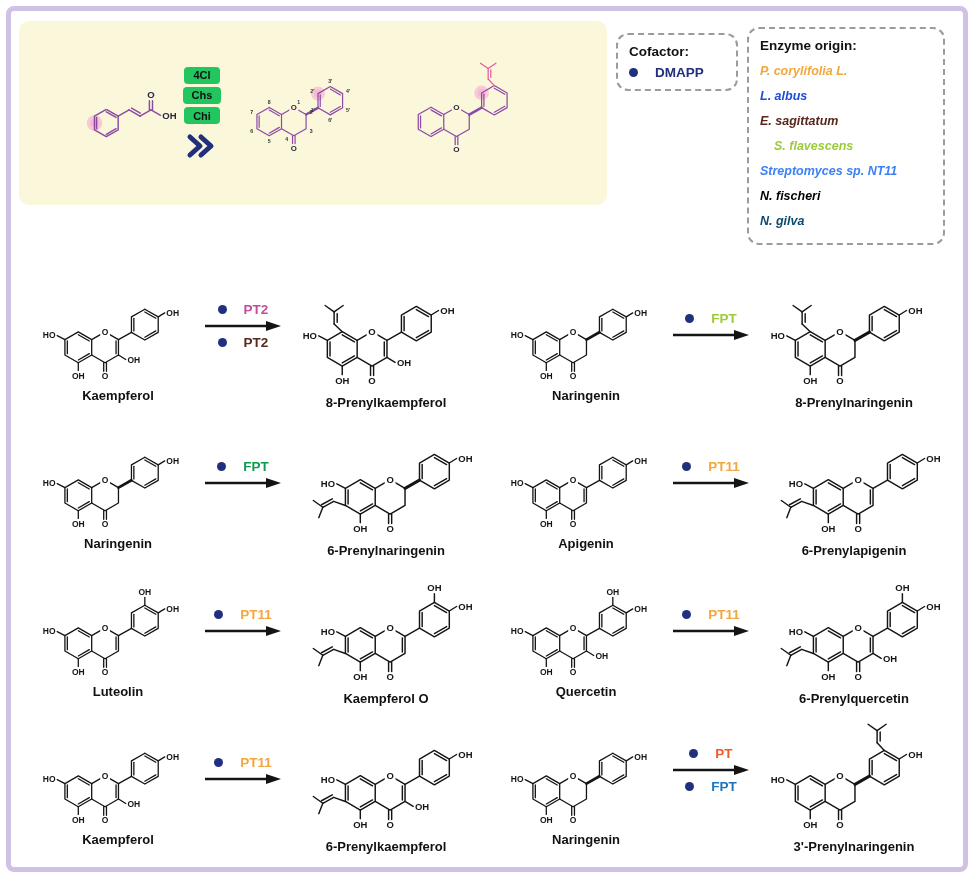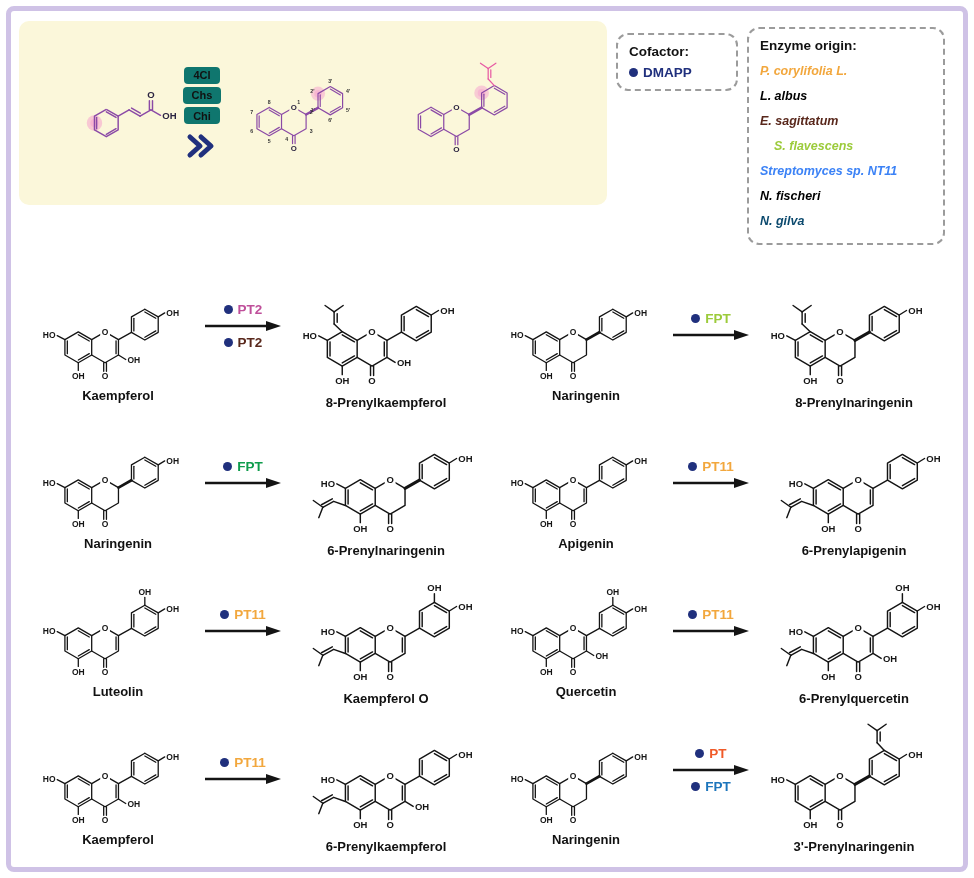--- a/index.html
+++ b/index.html
@@ -3,26 +3,26 @@
 <meta charset="utf-8">
 <style>
   * { box-sizing: border-box; margin: 0; padding: 0; }
   html, body { width: 974px; height: 878px; background: #ffffff; font-family: "Liberation Sans", sans-serif; overflow: hidden; position: relative; }
   .frame { position: absolute; left: 6px; top: 6px; width: 962px; height: 866px; border: 5px solid #cfc2e6; border-radius: 8px; background: #fff; padding: 8px 8px 4px 8px; }
   .top-section { display: flex; gap: 9px; align-items: flex-start; height: 248px; }
   .scheme-box { width: 588px; height: 184px; background: #fbf7da; border-radius: 10px; display: flex; align-items: center; justify-content: center; gap: 2px; padding: 4px 6px; margin-top: 2px; }
   .mol-slot { display: flex; align-items: center; }
   .step { display: flex; flex-direction: column; align-items: center; gap: 9px; }
   .pill-stack { display: flex; flex-direction: column; gap: 3px; align-items: center; }
-  .pill { background: #0f766e; color: #111; font-weight: bold; font-size: 11px; padding: 1.5px 9px; border-radius: 4px; line-height: 1.3; white-space: nowrap; }
+  .pill { background: #22c55e; color: #111; font-weight: bold; font-size: 11px; padding: 1.5px 9px; border-radius: 4px; line-height: 1.3; white-space: nowrap; }
   .dash-box { border: 2.5px dashed #9b9b9b; border-radius: 12px; padding: 9px 11px; background: #fff; }
   .cofactor { width: 122px; margin-top: 14px; }
   .origin { width: 198px; margin-top: 8px; }
   .box-title { font-weight: bold; font-size: 13.5px; color: #111; margin-bottom: 6px; }
-  .enz { display: flex; align-items: center; gap: 5px; font-weight: bold; font-size: 13.5px; }
+  .enz { display: flex; align-items: center; gap: 17px; font-weight: bold; font-size: 13.5px; }
   .dot { width: 9px; height: 9px; border-radius: 50%; background: #20307d; flex: none; }
   .origin-item { font-weight: bold; font-style: italic; font-size: 12.5px; line-height: 2.0; white-space: nowrap; }
   #reaction-rows { display: flex; flex-direction: column; }
   .rxn-row { display: flex; height: 148px; align-items: center; }
   .reaction { flex: 1; display: flex; align-items: center; justify-content: center; gap: 2px; }
   .mol { display: flex; flex-direction: column; align-items: center; }
   .mol-name { font-weight: bold; font-size: 13px; color: #111; margin-top: -9px; white-space: nowrap; margin-left: 8px; }
   .arrow-block { display: flex; flex-direction: column; align-items: center; gap: 3px; margin-bottom: 30px; min-width: 82px; }
   svg text { font-family: "Liberation Sans", sans-serif; }
 </style>
@@ -130,21 +130,21 @@
       <div class="enz">
         <span class="dot"></span>
         <span id="dmapp-label" style="color: rgb(32, 48, 125); font-weight: bold;">DMAPP</span>
       </div>
     </div>
 
     <div class="dash-box origin">
       <div class="box-title">Enzyme origin:</div>
       <div id="origin-items">
           <div class="origin-item" style="color: rgb(242, 167, 61);">P. corylifolia L.</div>
-          <div class="origin-item" style="color: #000000;">L. albus</div>
+          <div class="origin-item" style="color: #1d4ed8;">L. albus</div>
           <div class="origin-item" style="color: rgb(89, 40, 28);">E. sagittatum</div>
           <div class="origin-item" style="color: rgb(156, 203, 59); margin-left: 14px;">S. flavescens</div>
           <div class="origin-item" style="color: #3b82f6;">Streptomyces sp. NT11</div>
           <div class="origin-item" style="color: #000000;">N. fischeri</div>
           <div class="origin-item" style="color: #0c4a6e;">N. gilva</div>
         </div>
     </div>
   </div>
 
   <div id="reaction-rows">

